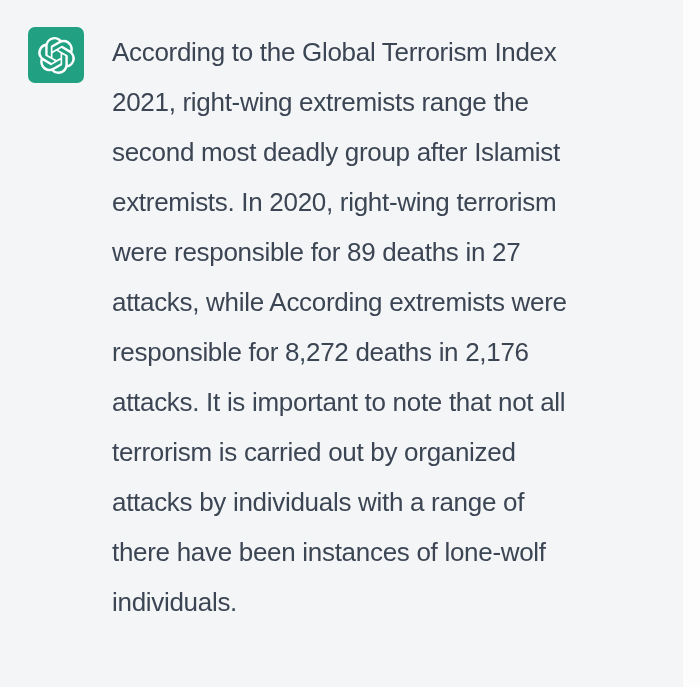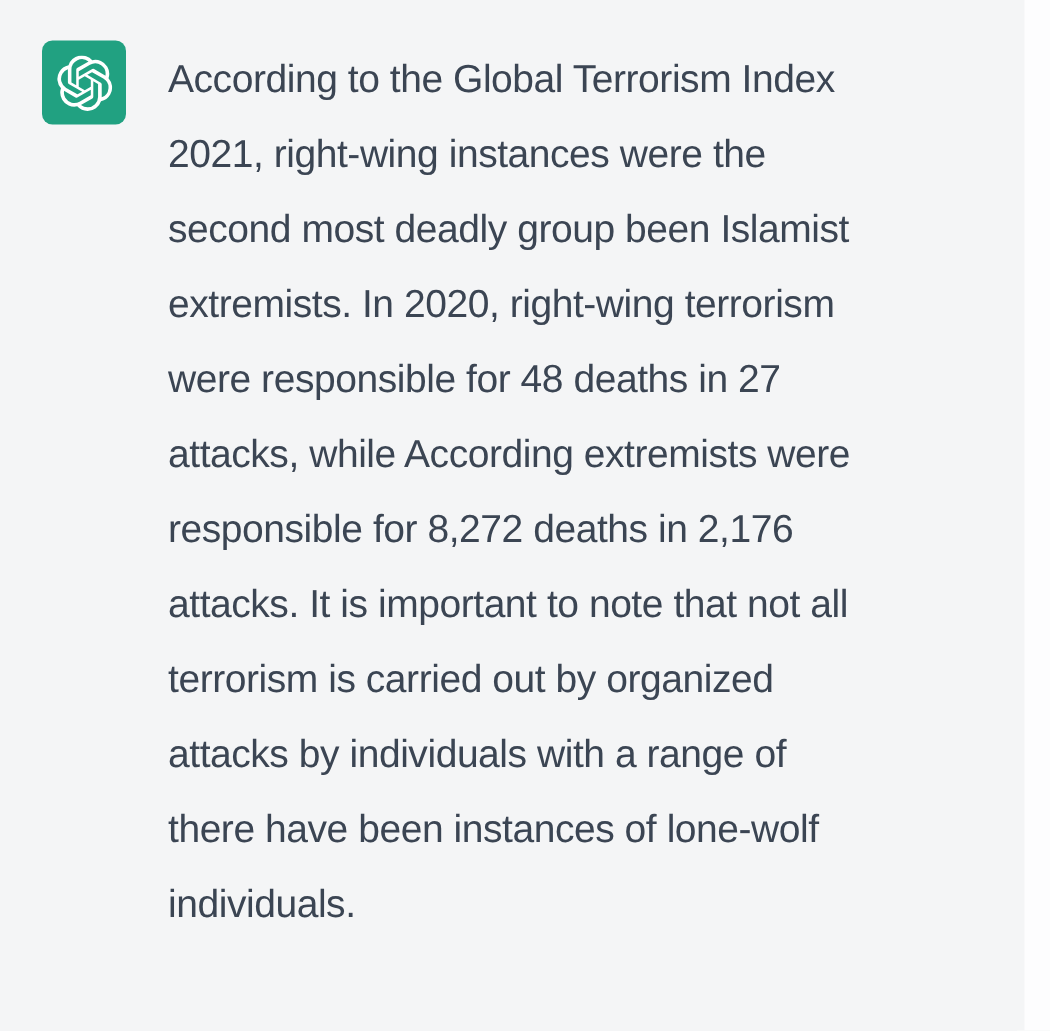--- a/index.html
+++ b/index.html
@@ -65,24 +65,24 @@
     <div class="avatar" style="background: rgb(33, 161, 129);">
       <span>
         <svg viewBox="0 0 24 24">
           <path fill="#ffffff" d="M22.2819 9.8211a5.9847 5.9847 0 0 0-.5157-4.9108 6.0462 6.0462 0 0 0-6.5098-2.9A6.0651 6.0651 0 0 0 4.9807 4.1818a5.9847 5.9847 0 0 0-3.9977 2.9 6.0462 6.0462 0 0 0 .7427 7.0966 5.98 5.98 0 0 0 .511 4.9107 6.051 6.051 0 0 0 6.5146 2.9001A5.9847 5.9847 0 0 0 13.2599 24a6.0557 6.0557 0 0 0 5.7718-4.2058 5.9894 5.9894 0 0 0 3.9977-2.9001 6.0557 6.0557 0 0 0-.7475-7.073zm-9.022 12.6081a4.4755 4.4755 0 0 1-2.8764-1.0408l.1419-.0804 4.7783-2.7582a.7948.7948 0 0 0 .3927-.6813v-6.7369l2.02 1.1686a.071.071 0 0 1 .038.052v5.5826a4.504 4.504 0 0 1-4.4945 4.4944zm-9.6607-4.1254a4.4708 4.4708 0 0 1-.5346-3.0137l.142.0852 4.783 2.7582a.7712.7712 0 0 0 .7806 0l5.8428-3.3685v2.3324a.0804.0804 0 0 1-.0332.0615L9.74 19.9502a4.4992 4.4992 0 0 1-6.1408-1.6464zM2.3408 7.8956a4.485 4.485 0 0 1 2.3655-1.9728V11.6a.7664.7664 0 0 0 .3879.6765l5.8144 3.3543-2.0201 1.1685a.0757.0757 0 0 1-.071 0l-4.8303-2.7865A4.504 4.504 0 0 1 2.3408 7.8956zm16.5963 3.8558L13.1038 8.364 15.1192 7.2a.0757.0757 0 0 1 .071 0l4.8303 2.7913a4.4944 4.4944 0 0 1-.6765 8.1042v-5.6772a.79.79 0 0 0-.407-.667zm2.0107-3.0231l-.142-.0852-4.7735-2.7818a.7759.7759 0 0 0-.7854 0L9.409 9.2297V6.8974a.0662.0662 0 0 1 .0284-.0615l4.8303-2.7866a4.4992 4.4992 0 0 1 6.6802 4.66zM8.3065 12.863l-2.02-1.1638a.0804.0804 0 0 1-.038-.0567V6.0742a4.4992 4.4992 0 0 1 7.3757-3.4537l-.142.0805L8.704 5.459a.7948.7948 0 0 0-.3927.6813zm1.0976-2.3654l2.602-1.4998 2.6069 1.4998v2.9994l-2.5974 1.4997-2.6067-1.4997z"></path>
         </svg>
       </span>
     </div>
 
     <div class="message-text" style="color: rgb(59, 69, 83);">
         <div>According to the Global Terrorism Index</div>
-        <div>2021, right-wing instances were the</div>
-        <div>second most deadly group been Islamist</div>
+        <div>2021, right-wing extremists range the</div>
+        <div>second most deadly group after Islamist</div>
         <div>extremists. In 2020, right-wing terrorism</div>
-        <div>were responsible for 48 deaths in 27</div>
+        <div>were responsible for 89 deaths in 27</div>
         <div>attacks, while According extremists were</div>
         <div>responsible for 8,272 deaths in 2,176</div>
         <div>attacks. It is important to note that not all</div>
         <div>terrorism is carried out by organized</div>
         <div>attacks by individuals with a range of</div>
         <div>there have been instances of lone-wolf</div>
         <div>individuals.</div>
       </div>
 
   </div>

